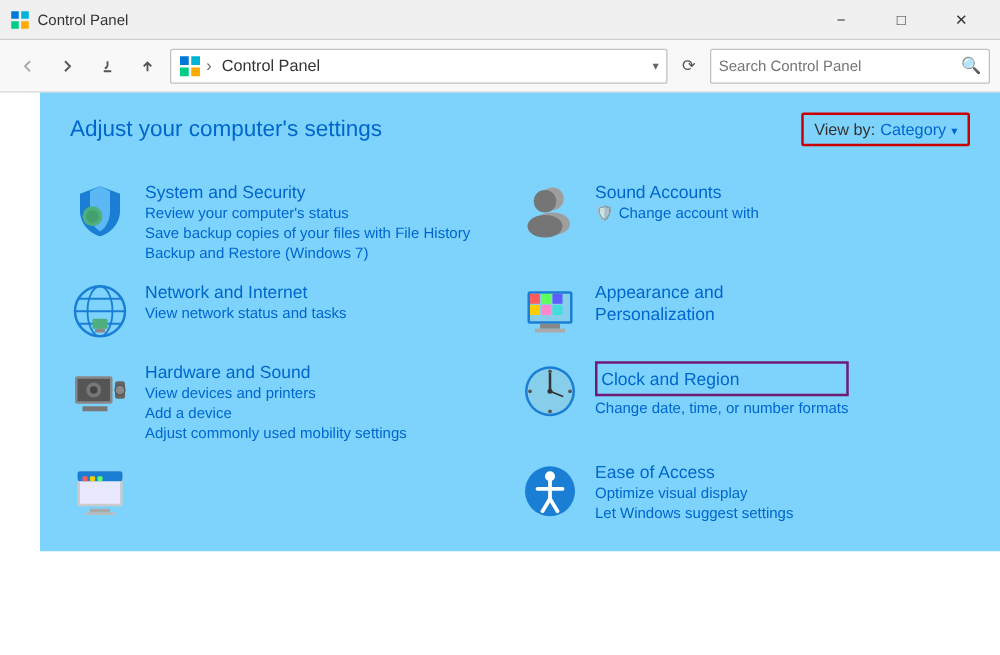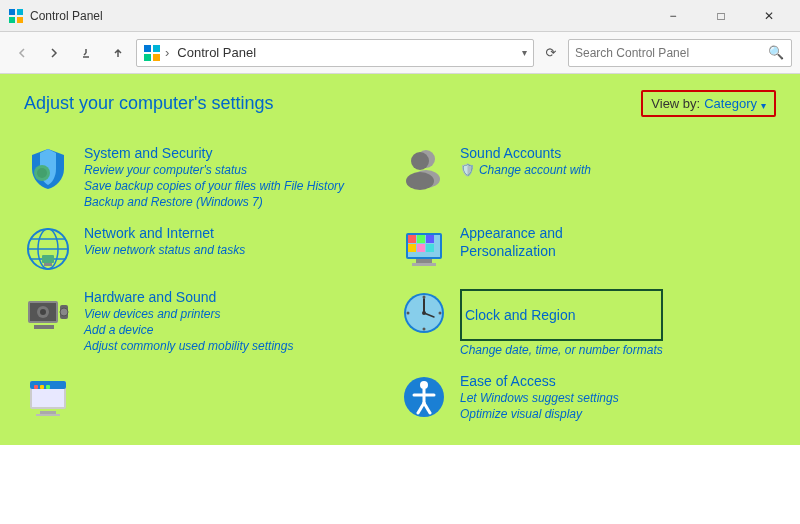--- a/index.html
+++ b/index.html
@@ -130,22 +130,23 @@
       background: transparent;
     }
     .search-icon-btn {
       color: #666;
       font-size: 13px;
       cursor: pointer;
     }
 
     
     .main-content {
-      background: #bef264;
+      background: #7dd3fc;
       padding: 16px 24px;
+      margin-left: 32px;
     }
 
     .page-header {
       display: flex;
       align-items: center;
       justify-content: space-between;
       margin-bottom: 20px;
     }
     .page-title {
       font-size: 18px;
@@ -208,26 +209,25 @@
       font-size: 14px;
       cursor: pointer;
       text-decoration: none;
     }
 
     .category-link {
       color: #0066cc;
       font-size: 12px;
       cursor: pointer;
       text-decoration: none;
-      font-style: italic;
     }
 
     .category-title.highlighted {
-      border: 2px solid #14532d;
-      padding: 16px 3px;
+      border: 2px solid #701a75;
+      padding: 4px 3px;
       display: inline-block;
     }
 
     
     .icon-shield svg,
     .icon-network svg,
     .icon-hardware svg,
     .icon-programs svg,
     .icon-users svg,
     .icon-appearance svg,
@@ -450,19 +450,19 @@
           <circle cx="24" cy="24" r="20" fill="#1a7fd4"></circle>
           <circle cx="24" cy="12" r="4" fill="white"></circle>
           <line x1="24" y1="16" x2="24" y2="30" stroke="white" stroke-width="3" stroke-linecap="round"></line>
           <line x1="14" y1="22" x2="34" y2="22" stroke="white" stroke-width="3" stroke-linecap="round"></line>
           <line x1="24" y1="30" x2="18" y2="40" stroke="white" stroke-width="3" stroke-linecap="round"></line>
           <line x1="24" y1="30" x2="30" y2="40" stroke="white" stroke-width="3" stroke-linecap="round"></line>
         </svg>
       </div>
       <div class="category-text">
         <a class="category-title">Ease of Access</a>
+        <a class="category-link">Optimize visual display</a>
         <a class="category-link">Let Windows suggest settings</a>
-        <a class="category-link">Optimize visual display</a>
       </div>
     </div>
 
   </div>
 </div>
 
 </body></html>

